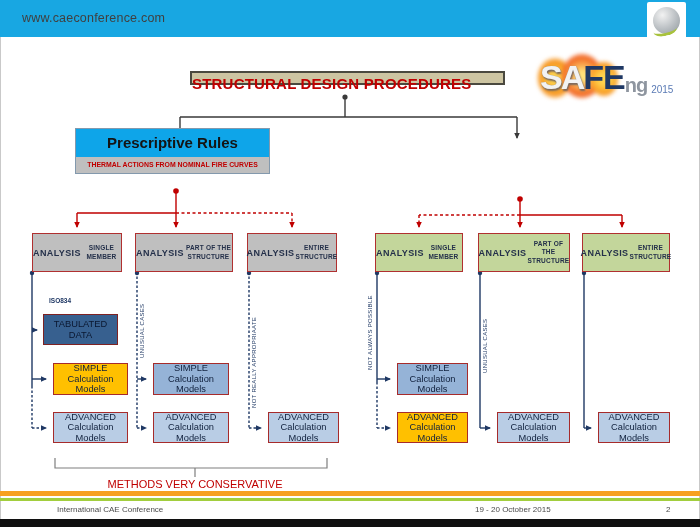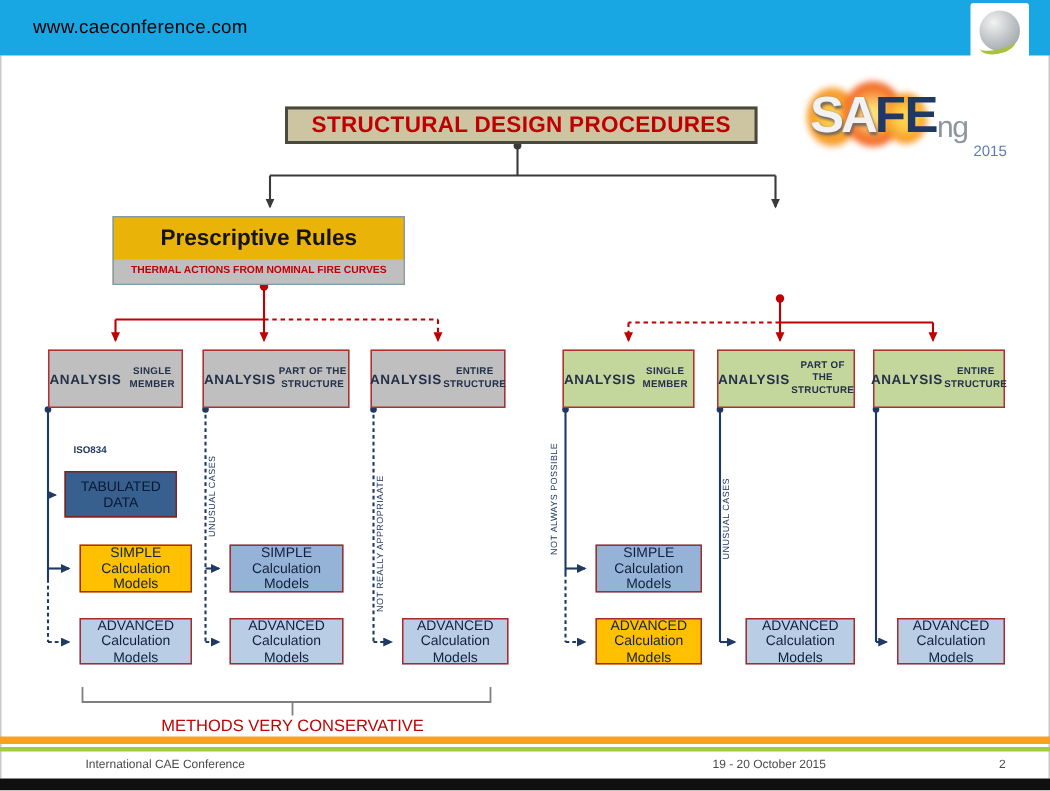--- a/index.html
+++ b/index.html
@@ -2,50 +2,50 @@
 <html><head>
 <meta charset="utf-8">
 <style>
   * { margin:0; padding:0; box-sizing:border-box; }
   html,body { width:700px; height:527px; }
   body { font-family:"Liberation Sans", sans-serif; background:#fff; position:relative; overflow:hidden; }
   #stage { position:absolute; left:0; top:0; width:700px; height:527px; background:#fff; }
 
   
   .topbar { position:absolute; left:0; top:0; width:700px; height:37px; background:#18a7e2; z-index:3; }
-  .topbar-url { position:absolute; left:22px; top:0; height:37px; line-height:37px; color:#000000; font-size:12.5px; letter-spacing:.2px; }
+  .topbar-url { position:absolute; left:22px; top:0; height:37px; line-height:37px; color:#404040; font-size:12.5px; letter-spacing:.2px; }
   .topbar-logo { position:absolute; left:647px; top:2px; width:39px; height:40px; background:#fff; border-radius:2px; z-index:4; }
   .cae-sphere { position:absolute; left:6px; top:5px; width:27px; height:27px; border-radius:50%;
     background:radial-gradient(circle at 35% 30%, #f2f2f2, #b9bec2 55%, #8f979c); }
   .cae-leaf { position:absolute; left:6px; top:22px; width:24px; height:12px; border-bottom:3px solid #a8c23c;
     border-radius:50%; transform:rotate(-12deg); }
 
   .slide-body { position:absolute; left:0; top:37px; width:700px; height:482px; background:#fff;
     border-left:1px solid #c9c9c9; border-right:1px solid #c9c9c9; z-index:0; }
 
   
-  .main-title { position:absolute; left:190px; top:71px; width:315px; height:25px; background:#cdc5a2;
-    border:2px solid #4a493f; color:#c00000; font-weight:bold; font-size:15px; text-align:center;
+  .main-title { position:absolute; left:190px; top:71px; width:315px; height:14px; background:#cdc5a2;
+    border:2px solid #4a493f; color:#c00000; font-weight:bold; font-size:15px; text-align:left;
     line-height:21px; letter-spacing:.2px; z-index:2; }
 
   
   .safe-logo { position:absolute; left:536px; top:56px; width:158px; height:50px; z-index:2; }
   .flame { position:absolute; border-radius:50%; filter:blur(2px); }
   .flame1 { left:2px; top:2px; width:34px; height:40px; background:radial-gradient(circle, #ffd24d 20%, #f7941d 60%, rgba(247,148,29,0)); }
   .flame2 { left:26px; top:-2px; width:40px; height:44px; background:radial-gradient(circle, #ffe27a 15%, #f26522 65%, rgba(242,101,34,0)); }
   .flame3 { left:54px; top:6px; width:28px; height:34px; background:radial-gradient(circle, #ffd24d 25%, #f7941d 70%, rgba(247,148,29,0)); }
   .safe-text { position:absolute; left:4px; top:2px; white-space:nowrap; }
   .safe-sa { font-size:34px; font-weight:bold; color:#f2f2f2; letter-spacing:-2px;
     text-shadow:0 0 1px #8a8a8a, 1px 2px 2px #77655a; }
   .safe-fe { font-size:34px; font-weight:bold; color:#1f3864; letter-spacing:-1px; }
-  .safe-ng { font-size:20px; font-weight:normal; color:#8e959f; position:relative; top:3px; letter-spacing:-1px;margin-top:36px; }
-  .safe-year { font-size:10px; color:#5b7bb5; position:relative; top:16px; left:4px; }
-
-  
-  .branch { position:absolute; top:144px; border:1.5px solid #8399ad; background:#eab308; z-index:2; }
+  .safe-ng { font-size:20px; font-weight:bold; color:#8e959f; position:relative; top:3px; letter-spacing:-1px;margin-top:36px; }
+  .safe-year { font-size:10px; color:#5b7bb5; position:relative; top:4px; left:4px; }
+
+  
+  .branch { position:absolute; top:128px; border:1.5px solid #8399ad; background:#0ea5e9; z-index:2; }
   .branch-left { left:75px; width:195px; }
   .branch-right { left:415px; width:212px; }
   .branch-title { font-size:15px; font-weight:bold; color:#141414; text-align:center; height:28px; line-height:28px; }
   .thermal { text-align:center; font-weight:bold; }
   .thermal-left { background:#bfbfbf; color:#c00000; font-size:6.9px; height:16px; line-height:16px; }
   .thermal-right { background:#c3d69b; color:#17365d; font-size:6.9px; height:26px; line-height:12px; padding-top:2px; }
 
   
   .analysis { position:absolute; top:233px; height:39px; border:1.5px solid #b03030; z-index:2;
     display:flex; flex-direction:row; align-items:center; justify-content:center; gap:1px; }

